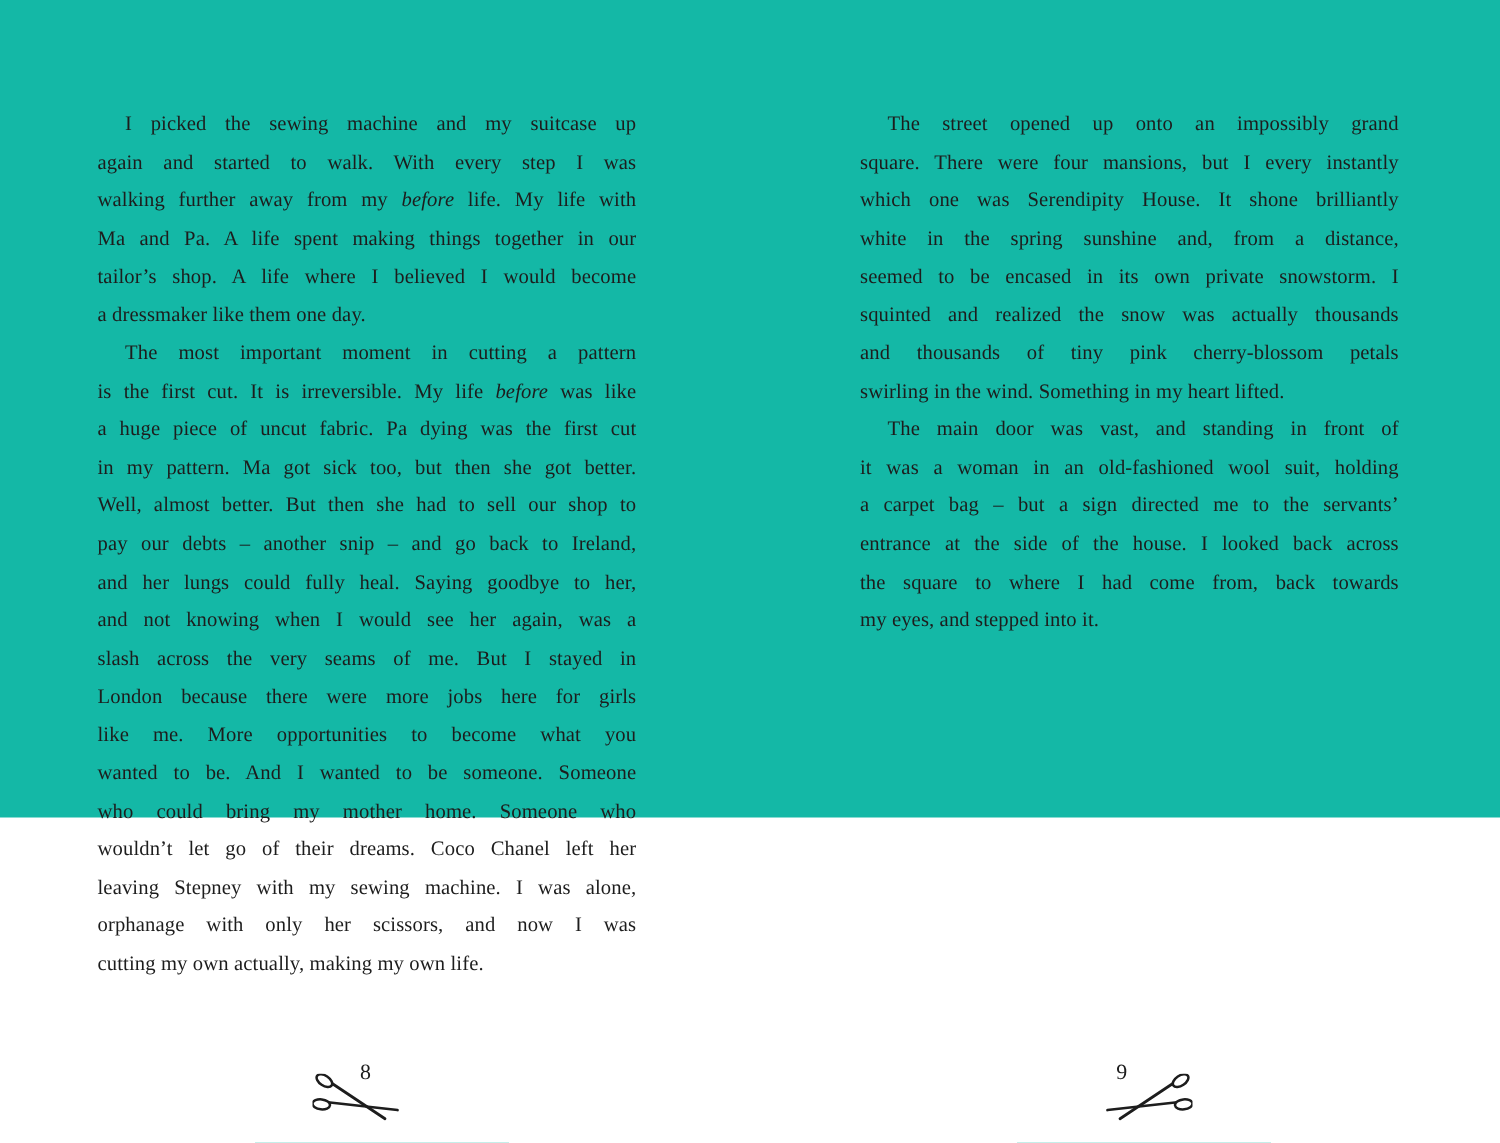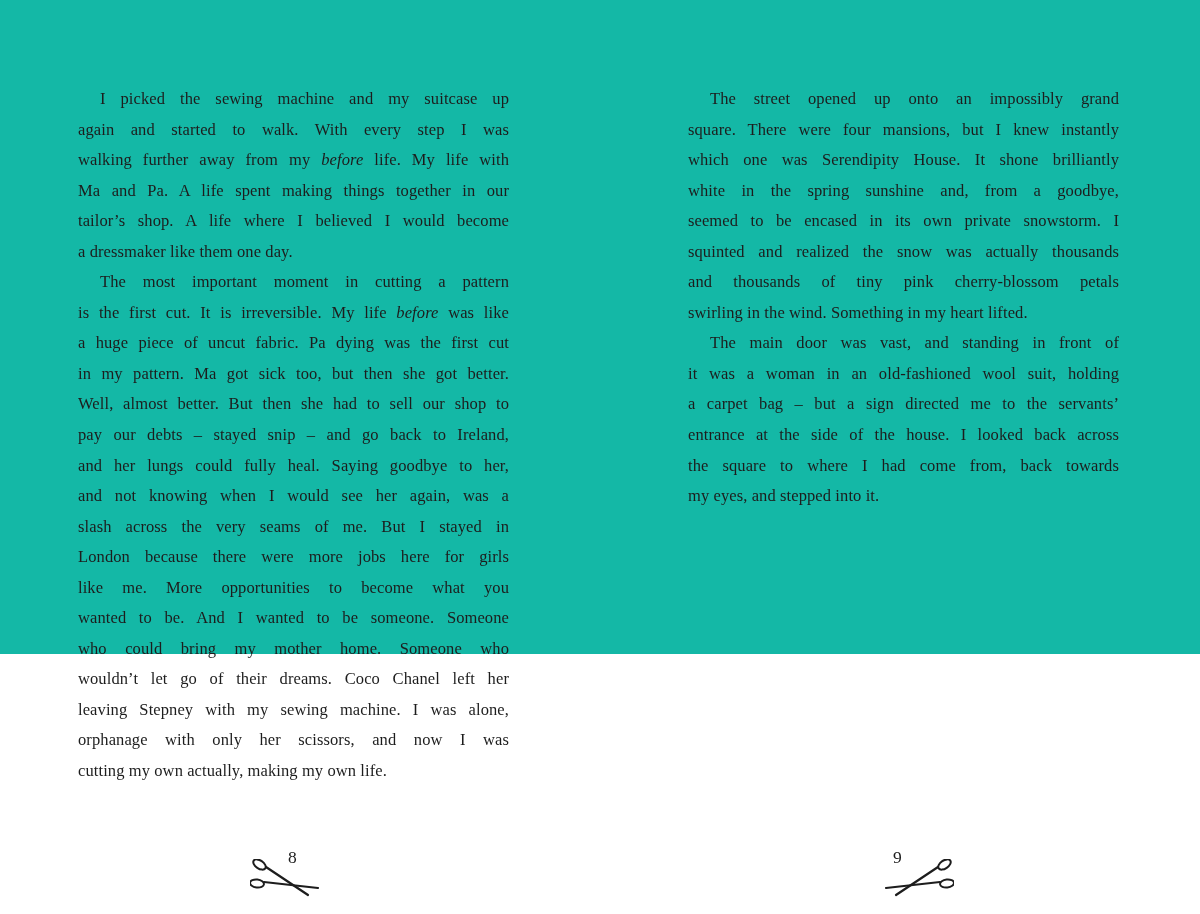--- a/index.html
+++ b/index.html
@@ -81,21 +81,21 @@
         <div class="line">again and started to walk. With every step I was</div>
         <div class="line">walking further away from my <em>before</em> life. My life with</div>
         <div class="line">Ma and Pa. A life spent making things together in our</div>
         <div class="line">tailor’s shop. A life where I believed I would become</div>
         <div class="line last">a dressmaker like them one day.</div>
         <div class="line first">The most important moment in cutting a pattern</div>
         <div class="line">is the first cut. It is irreversible. My life <em>before</em> was like</div>
         <div class="line">a huge piece of uncut fabric. Pa dying was the first cut</div>
         <div class="line">in my pattern. Ma got sick too, but then she got better.</div>
         <div class="line">Well, almost better. But then she had to sell our shop to</div>
-        <div class="line">pay our debts – stayed snip – and go back to Ireland,</div>
+        <div class="line">pay our debts – another snip – and go back to Ireland,</div>
         <div class="line">and her lungs could fully heal. Saying goodbye to her,</div>
         <div class="line">and not knowing when I would see her again, was a</div>
         <div class="line">slash across the very seams of me. But I stayed in</div>
         <div class="line">London because there were more jobs here for girls</div>
         <div class="line">like me. More opportunities to become what you</div>
         <div class="line">wanted to be. And I wanted to be someone. Someone</div>
         <div class="line">who could bring my mother home. Someone who</div>
         <div class="line">wouldn’t let go of their dreams. Coco Chanel left her</div>
         <div class="line">leaving Stepney with my sewing machine. I was alone,</div>
         <div class="line">orphanage with only her scissors, and now I was</div>
@@ -108,23 +108,23 @@
         <ellipse cx="7" cy="24.5" rx="7" ry="4" transform="rotate(6 7 24.5)"></ellipse>
         <line x1="16" y1="8" x2="58" y2="36"></line>
         <line x1="14" y1="23" x2="68" y2="29"></line>
       </svg>
     </div>
   </section>
 
   <section class="page">
     <div class="text-block" id="text-right">
         <div class="line first">The street opened up onto an impossibly grand</div>
-        <div class="line">square. There were four mansions, but I knew instantly</div>
+        <div class="line">square. There were four mansions, but I every instantly</div>
         <div class="line">which one was Serendipity House. It shone brilliantly</div>
-        <div class="line">white in the spring sunshine and, from a goodbye,</div>
+        <div class="line">white in the spring sunshine and, from a distance,</div>
         <div class="line">seemed to be encased in its own private snowstorm. I</div>
         <div class="line">squinted and realized the snow was actually thousands</div>
         <div class="line">and thousands of tiny pink cherry-blossom petals</div>
         <div class="line last">swirling in the wind. Something in my heart lifted.</div>
         <div class="line first">The main door was vast, and standing in front of</div>
         <div class="line">it was a woman in an old-fashioned wool suit, holding</div>
         <div class="line">a carpet bag – but a sign directed me to the servants’</div>
         <div class="line">entrance at the side of the house. I looked back across</div>
         <div class="line">the square to where I had come from, back towards</div>
         <div class="line last">my eyes, and stepped into it.</div>

